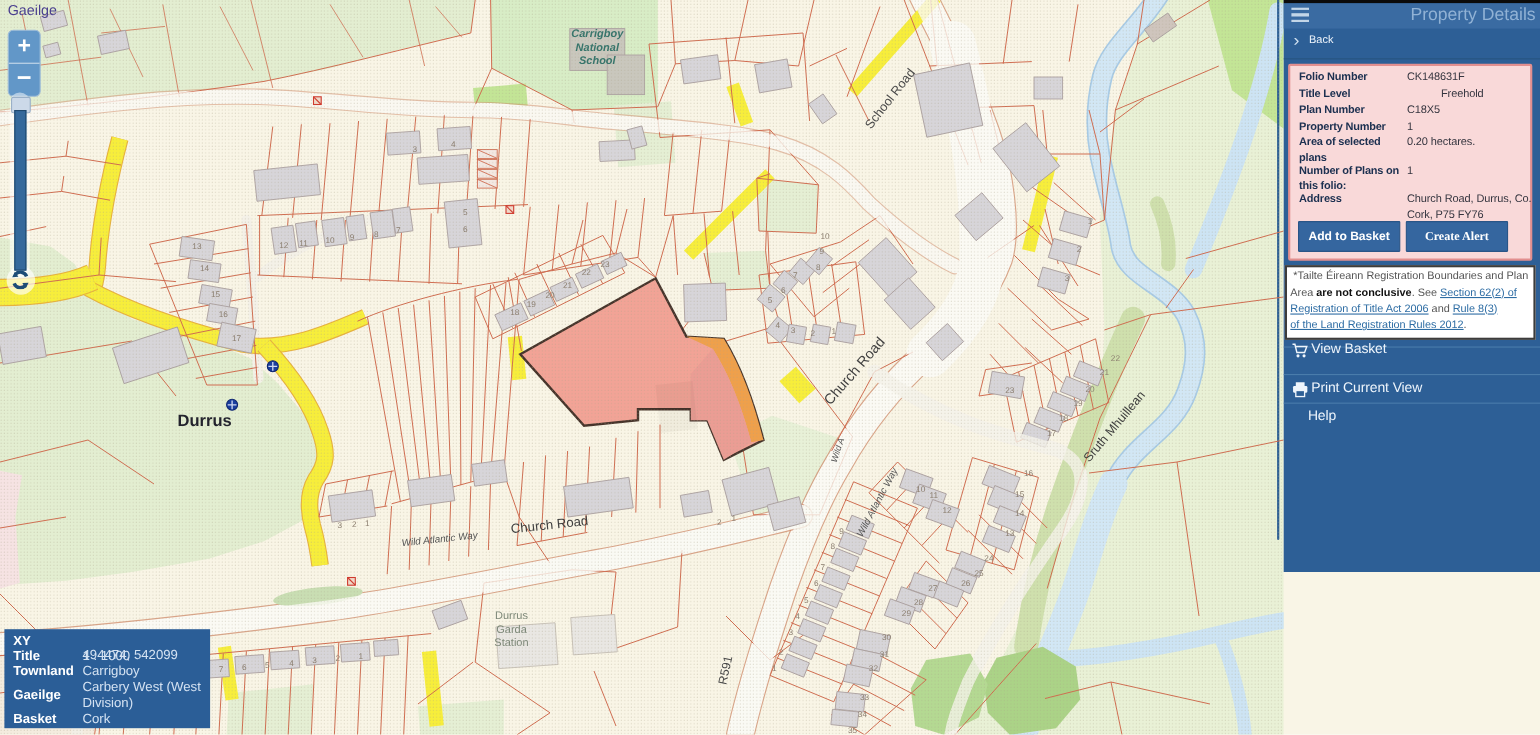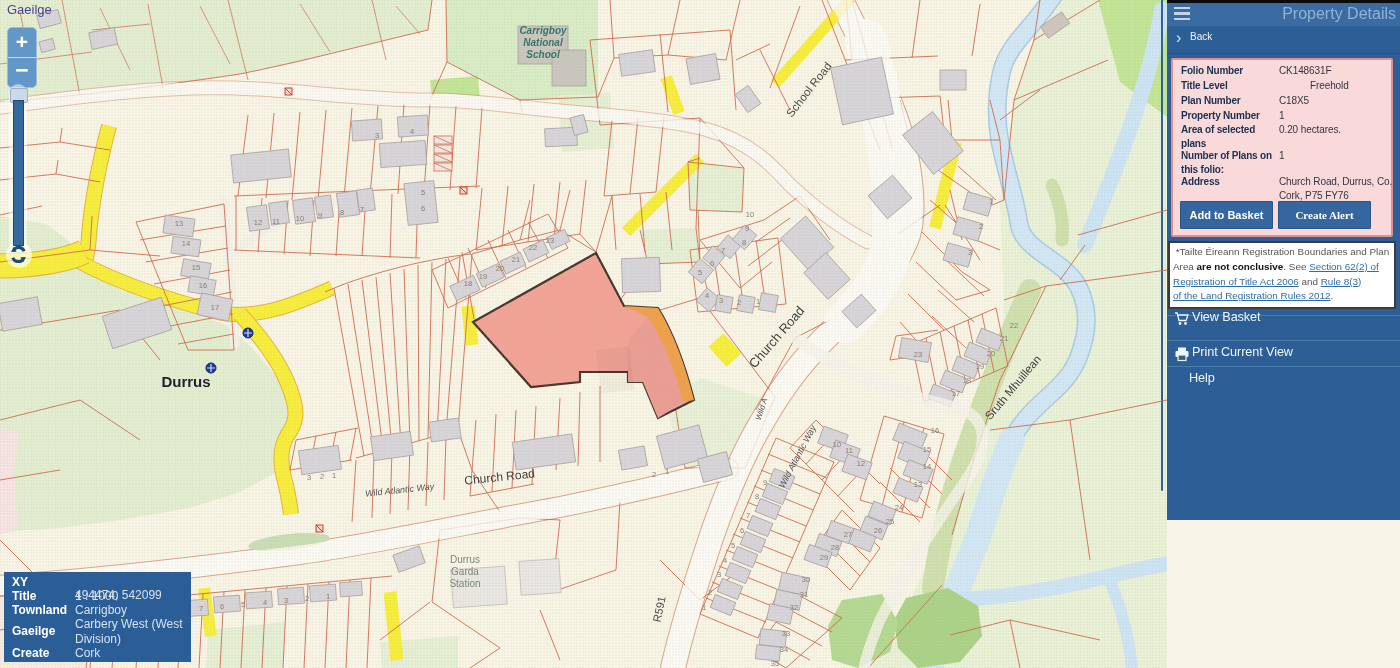--- a/index.html
+++ b/index.html
@@ -437,21 +437,21 @@
 </svg>
 <div id="infobox">
 <div class="il" style="top:3px;">XY</div>
       <div class="iv" style="top:16px;">494474, 542099</div>
 <div class="il" style="top:17px;">Title</div>
       <div class="iv" style="top:17px;">1 : 1000</div>
 <div class="il" style="top:31px;">Townland</div>
       <div class="iv" style="top:31px;">Carrigboy</div>
 <div class="il" style="top:52px;">Gaeilge</div>
       <div class="iv" style="top:45px;width:112px;line-height:15px;">Carbery West (West Division)</div>
-<div class="il" style="top:74px;">Create</div>
+<div class="il" style="top:74px;">Basket</div>
       <div class="iv" style="top:74px;">Cork</div>
 </div>
 <div id="sb">
 <div id="sb-black"></div>
 <div id="sb-head">
 <div class="hambar" style="top:4px;"></div>
 <div class="hambar" style="top:9.5px;"></div>
 <div class="hambar" style="top:15px;"></div>
 <div id="sb-title">Property Details</div>
 </div>

